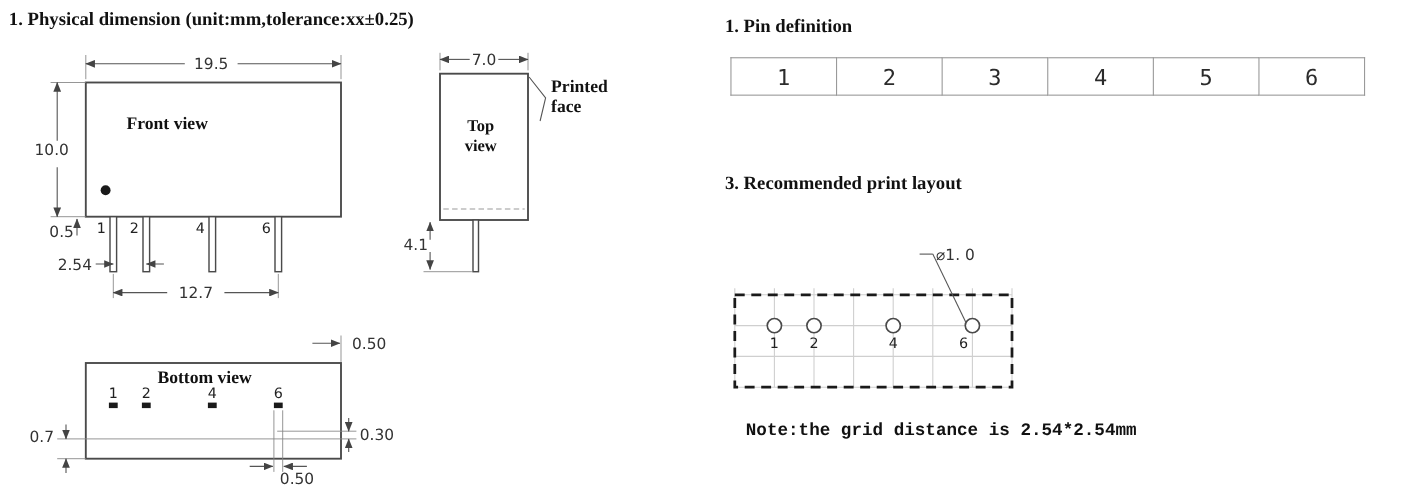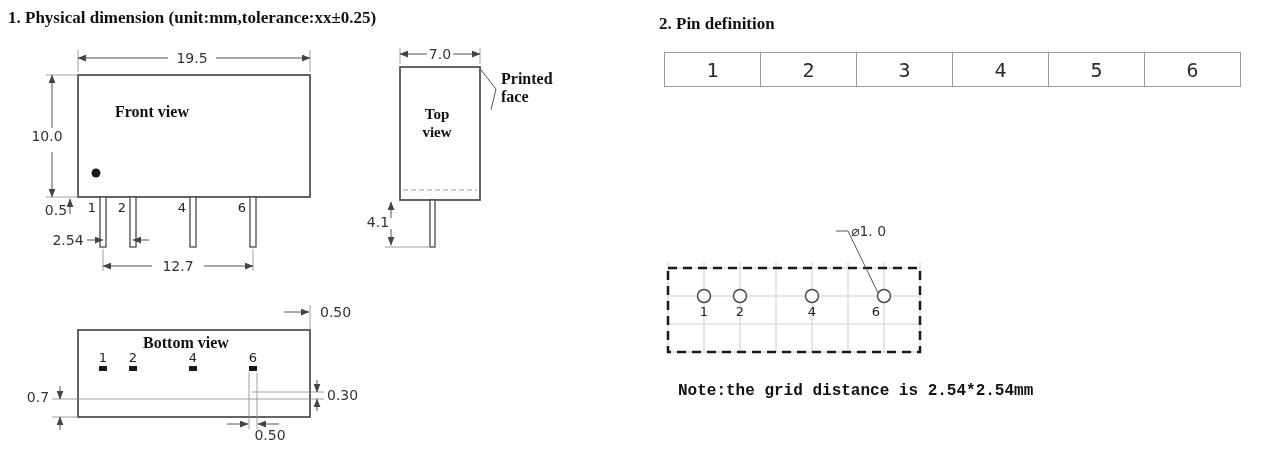--- a/index.html
+++ b/index.html
@@ -26,21 +26,22 @@
   text.lbl-sm { font-family:"Liberation Serif", serif; font-weight:bold; font-size:15px; fill:#111; }
   text.dim    { font-family:"DejaVu Sans", sans-serif; font-size:14px; fill:#333; }
   text.pinlbl { font-family:"DejaVu Sans", sans-serif; font-size:13px; fill:#222; }
 </style>
 </head>
 <body>
 
 <div class="canvas">
 
   <div class="sec-title" style="left:8px;top:8px">1. Physical dimension (unit:mm,tolerance:xx±0.25)</div>
-  <div class="sec-title" style="left:659px;top:14px">2. Pin definition</div>
+  <div class="sec-title" style="left:659px;top:14px">1. Pin definition</div>
+  <div class="sec-title" style="left:659px;top:157px">3. Recommended print layout</div>
   <div class="note-text" style="left:678px;top:382px">Note:the grid distance is 2.54*2.54mm</div>
 
   <table class="pin-table">
     <tbody>
         <tr>
       <td>1</td>
       <td>2</td>
       <td>3</td>
       <td>4</td>
       <td>5</td>

